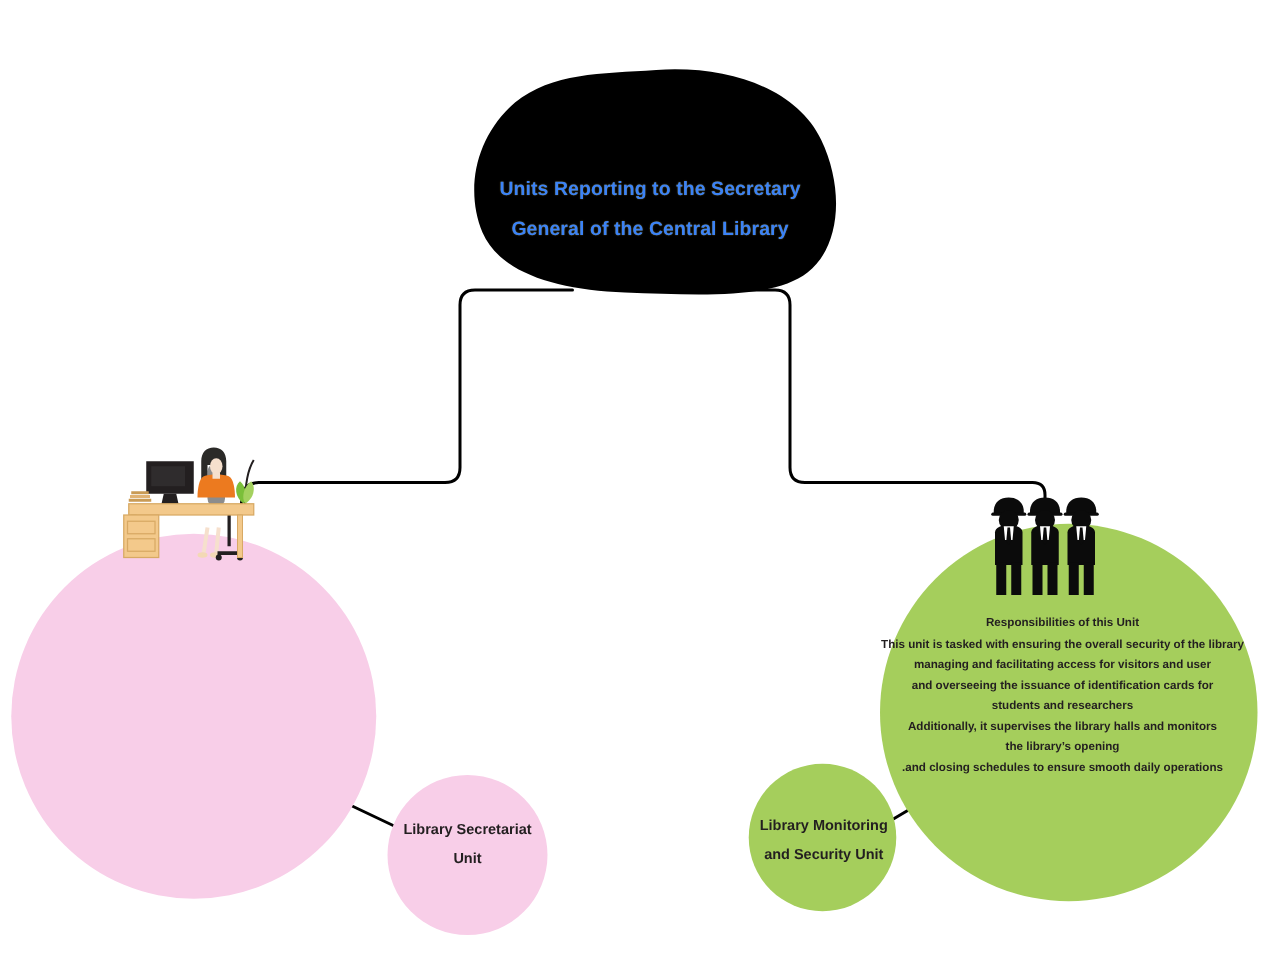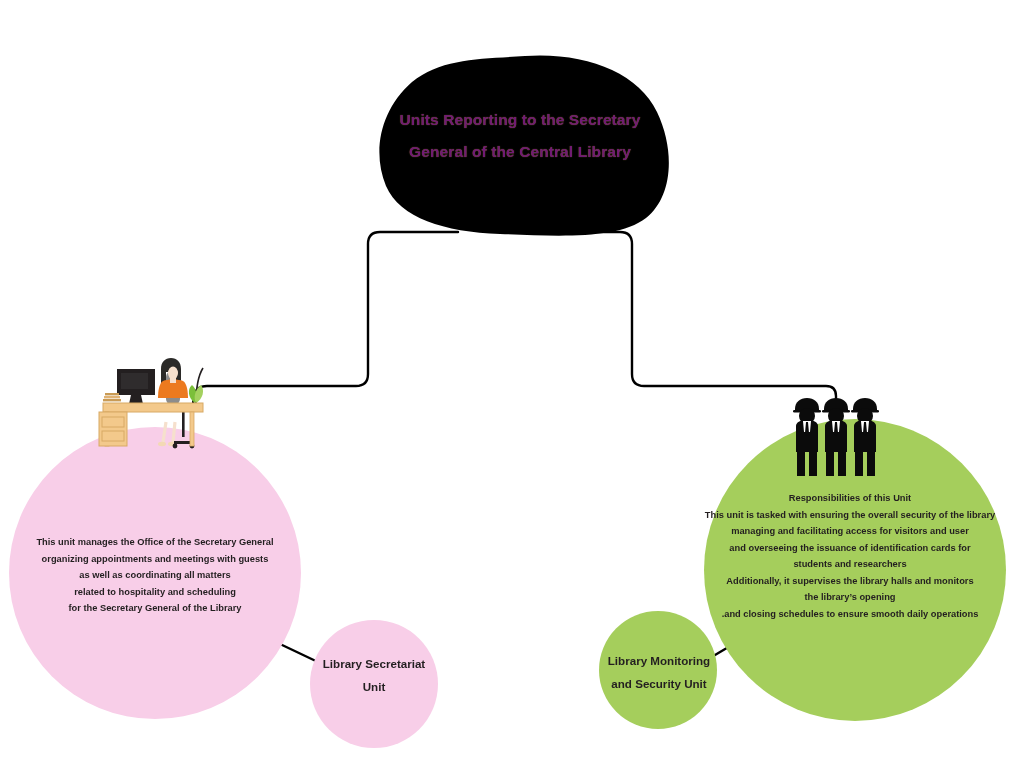--- a/index.html
+++ b/index.html
@@ -188,28 +188,23 @@
         <circle cx="865" cy="416" r="8"></circle>
         <path d="M 854,426 C 854,422 859,420 865,420 C 871,420 876,422 876,426 L 876,452 L 854,452 Z"></path>
         <path fill="#ffffff" d="M 861,421 L 869,421 L 868,432 L 862,432 Z"></path>
         <path d="M 864,422 L 866,422 L 867,433 L 865,436 L 863,433 Z"></path>
         <rect x="855" y="450" width="8" height="26"></rect>
         <rect x="867" y="450" width="8" height="26"></rect>
       </g>
     </g>
   </svg>
 
-  <div class="txt" id="root-title" style="color: #701a75;">Units Reporting to the Secretary
+  <div class="txt" id="root-title" style="color: #3b82f6; margin-top: 32px;">Units Reporting to the Secretary
 General of the Central Library</div>
 
-  <div class="txt" id="pink-body-text" style="color: rgb(35, 31, 32);">This unit manages the Office of the Secretary General
-organizing appointments and meetings with guests
-as well as coordinating all matters
-related to hospitality and scheduling
-for the Secretary General of the Library</div>
 
   <div class="txt" id="green-body-text" style="color: rgb(35, 31, 32);">Responsibilities of this Unit
 This unit is tasked with ensuring the overall security of the library
 managing and facilitating access for visitors and user
 and overseeing the issuance of identification cards for
 students and researchers
 Additionally, it supervises the library halls and monitors
 the library’s opening
 .and closing schedules to ensure smooth daily operations</div>
 

